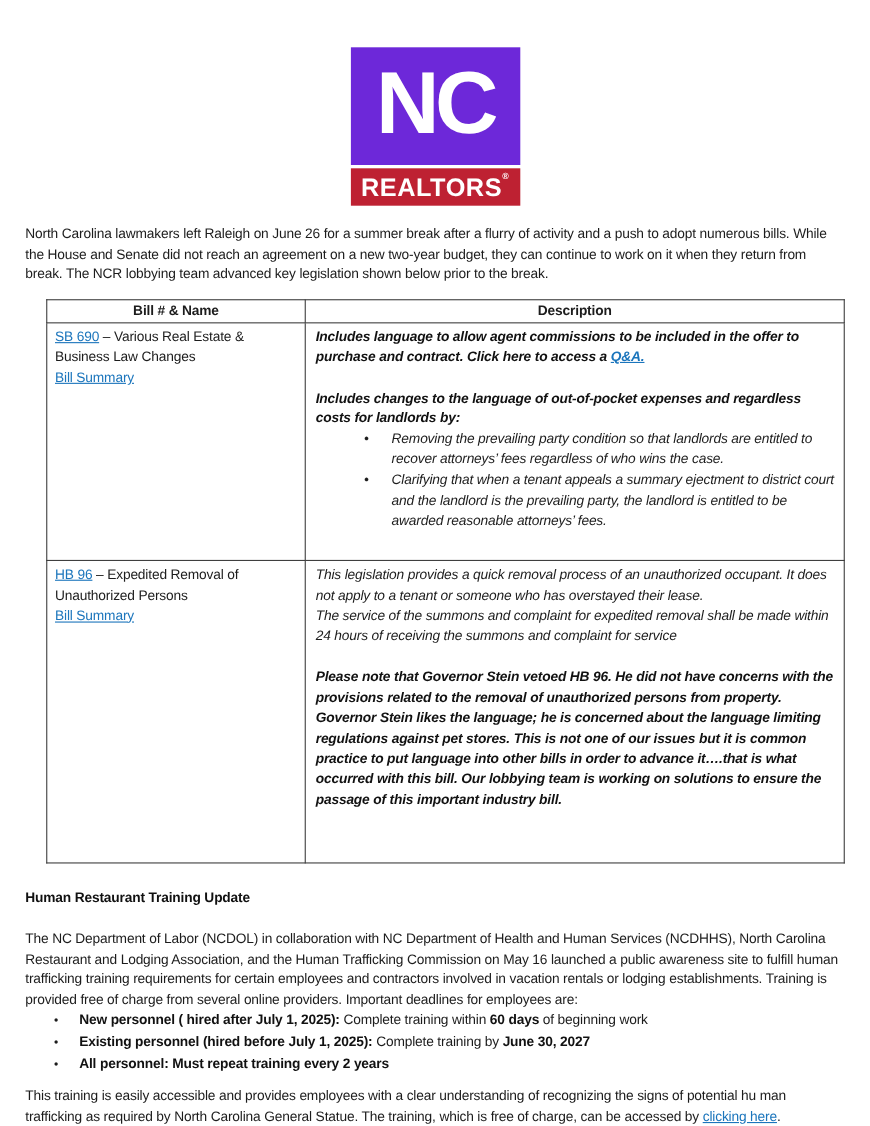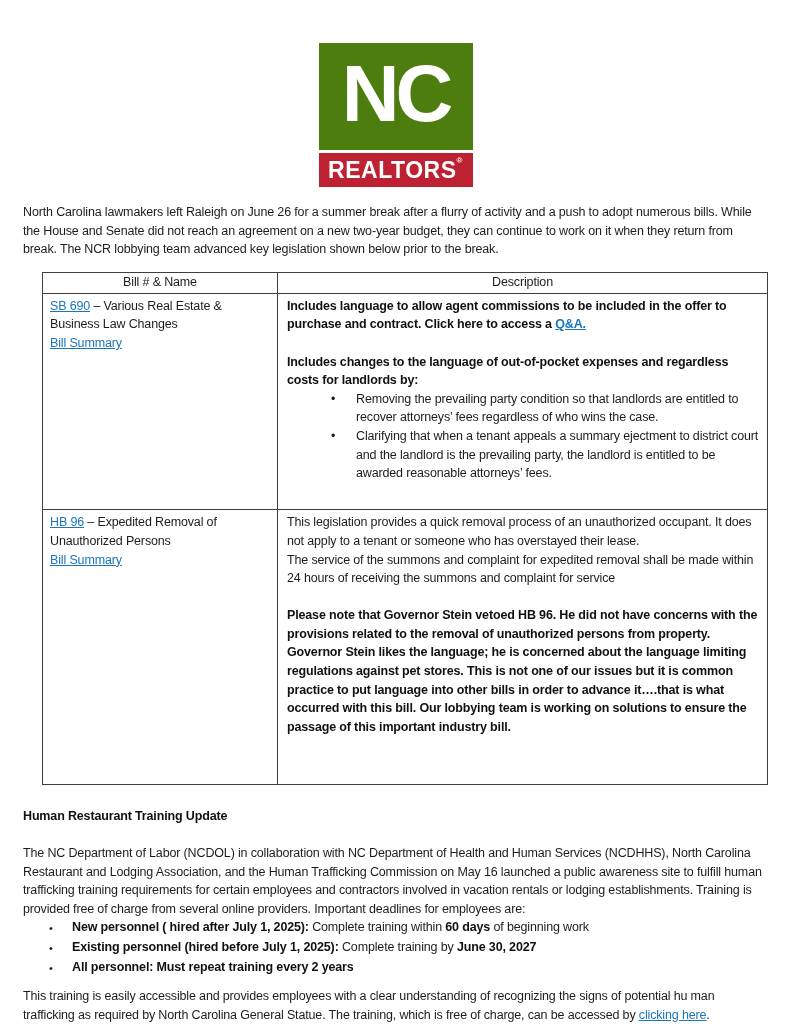--- a/index.html
+++ b/index.html
@@ -11,21 +11,21 @@
     font-size: 12.5px;
     letter-spacing: -0.15px;
     line-height: 18.6px;
     overflow: hidden;
   }
   .page { width: 791px; height: 1024px; padding: 0 23px; }
 
   
   .logo-wrap { padding-top: 43px; display: flex; flex-direction: column; align-items: center; }
   .logo-blue {
-    width: 154px; height: 107px; background: #4d7c0f;
+    width: 154px; height: 107px; background: #6d28d9;
     display: flex; align-items: center; justify-content: center;
   }
   .logo-nc {
     color: #ffffff; font-weight: bold; font-size: 80px;
     letter-spacing: -4px; line-height: 1; padding-bottom: 6px;
   }
   .logo-red {
     width: 154px; height: 34px; background: #be2132; margin-top: 3px;
     display: flex; align-items: center; justify-content: center;
   }
@@ -45,25 +45,25 @@
   
   table.bills {
     border-collapse: collapse; table-layout: fixed;
     width: 726px; margin: 13px 0 0 19px;
   }
   table.bills th, table.bills td {
     border: 1.5px solid #3f3f3f;
     vertical-align: top;
   }
   table.bills th {
-    font-weight: normal; text-align: center;
+    font-weight: bold; text-align: center;
     height: 21px; padding: 1px 12px; line-height: 17px;
   }
   td.c1 { width: 235px; padding: 3px 10px 6px 7px; }
-  td.c2 { width: 491px; padding: 3px 8px 8px 9px; }
+  td.c2 { width: 491px; padding: 3px 8px 8px 9px; font-style: italic; }
   td.c1 a.block { display: block; }
   .tbullet { display: flex; margin-left: 44px; }
   .tbullet .glyph { flex: none; width: 25px; }
   .tbullet .glyph::before { content: "•"; }
   .row2pad { height: 40px; }
 
   
   .sec-heading { margin-top: 22px; font-weight: bold; color: #111; }
   .sec-para { margin-top: 18px; }
   .lbullet { display: flex; margin-left: 26px; }

